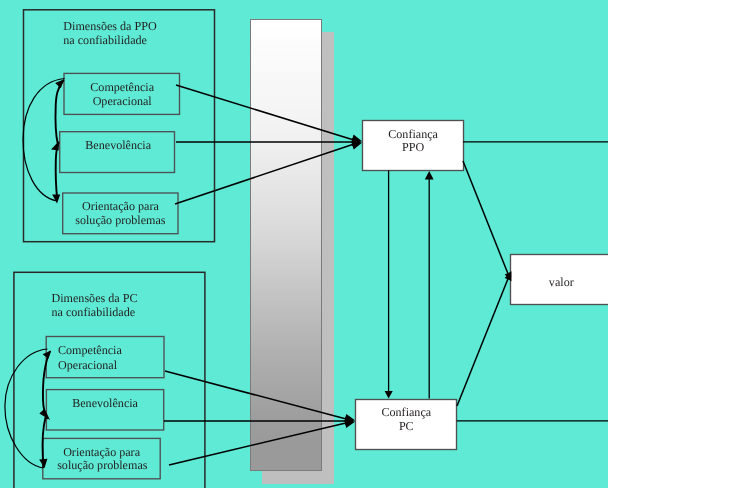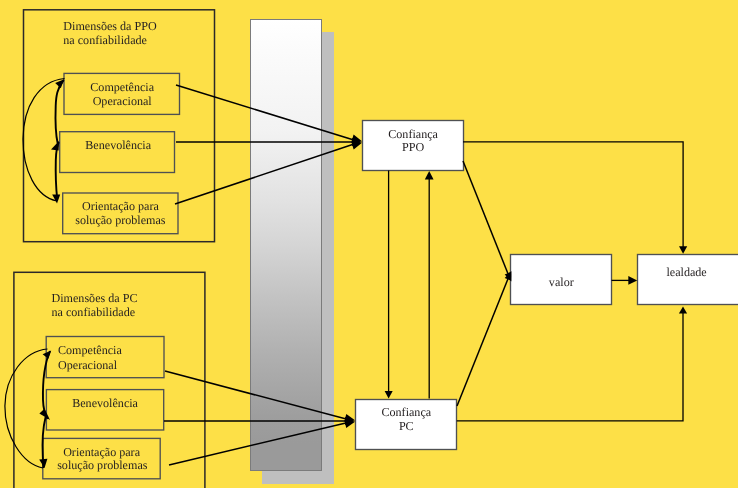--- a/index.html
+++ b/index.html
@@ -1,16 +1,16 @@
 <!DOCTYPE html>
 <html><head>
 <meta charset="utf-8">
 <style>
   html,body{margin:0;padding:0;background:#ffffff;}
-  #page{position:relative;width:738px;height:488px;overflow:hidden;background:#fde047;
+  #page{position:relative;width:608px;height:488px;overflow:hidden;background:#5eead4;
         font-family:"Liberation Serif",serif;}
   svg{position:absolute;left:0;top:0;display:block;}
   text{font-family:"Liberation Serif",serif;font-size:12.1px;fill:#231f20;-webkit-font-smoothing:antialiased;text-rendering:geometricPrecision;}
   svg{shape-rendering:geometricPrecision;}
   text.ctr{text-anchor:middle;}
   text.lft{text-anchor:start;}
 </style>
 </head>
 <body>
 

